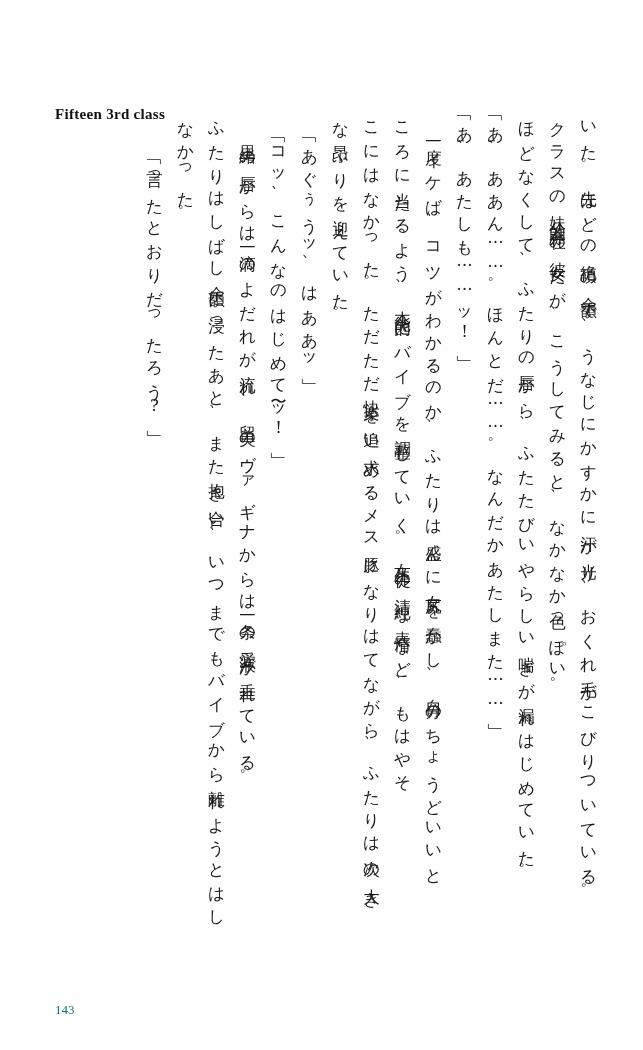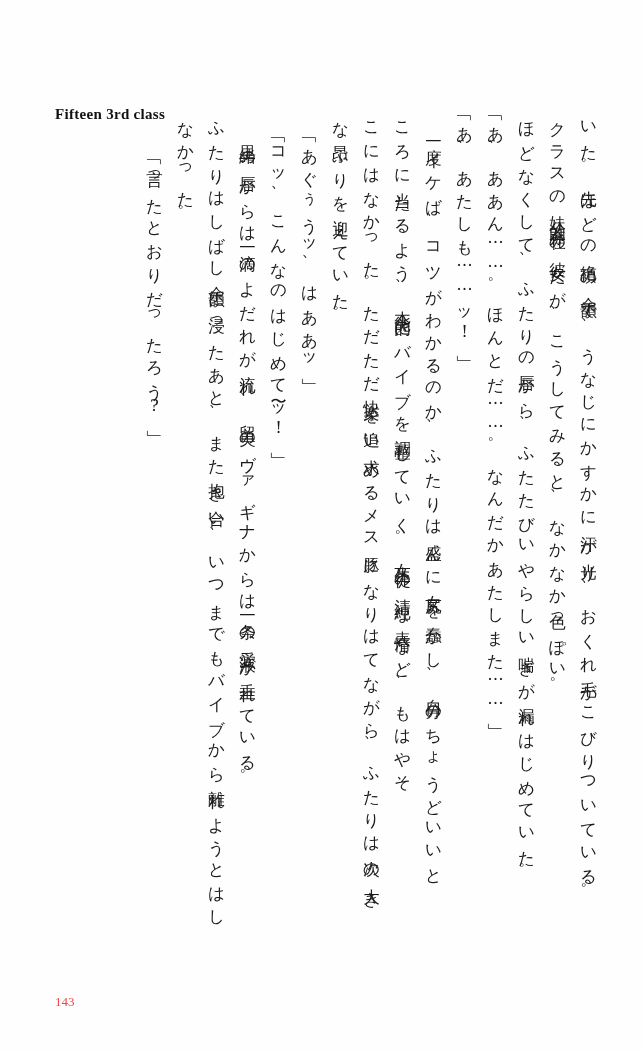--- a/index.html
+++ b/index.html
@@ -28,24 +28,24 @@
     font-size: 15px;
     font-weight: bold;
     letter-spacing: 0.3px;
     color: #111;
     white-space: nowrap;
     margin-top: 24px;
   }
   .folio {
     position: absolute;
     left: 55px;
-    bottom: 40px;
+    bottom: 32px;
     font-family: "Liberation Serif", serif;
     font-size: 13px;
-    color: #ef4444;
+    color: #0f766e;
   }
   .body-area {
     position: absolute;
     left: 48px;
     top: 110px;
     width: 548px;
     height: 880px;
     display: flex;
     flex-direction: row-reverse;
     justify-content: flex-start;

